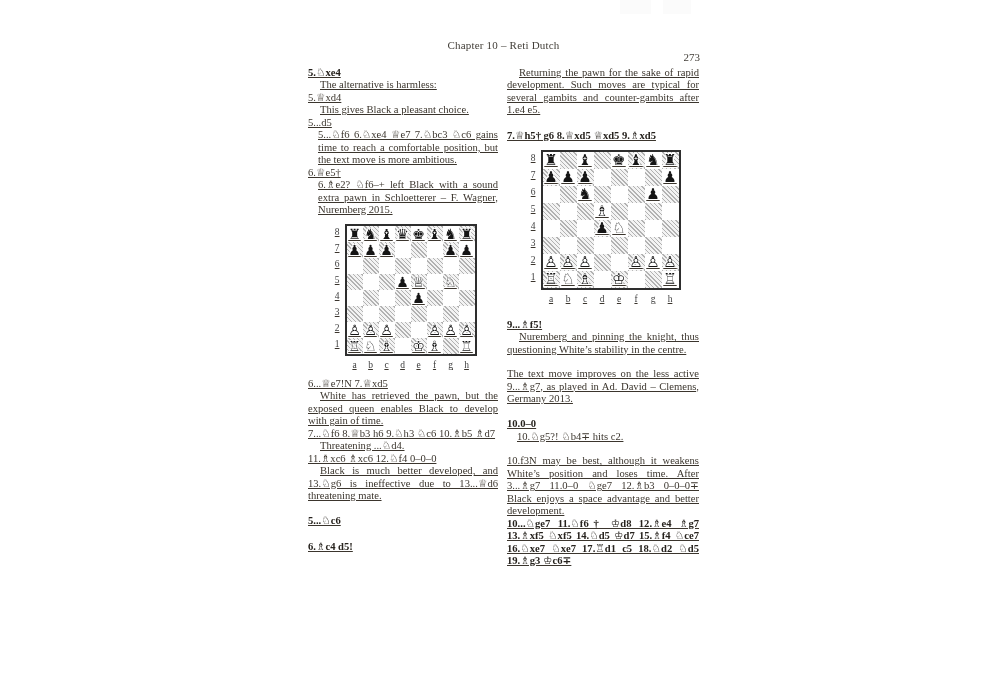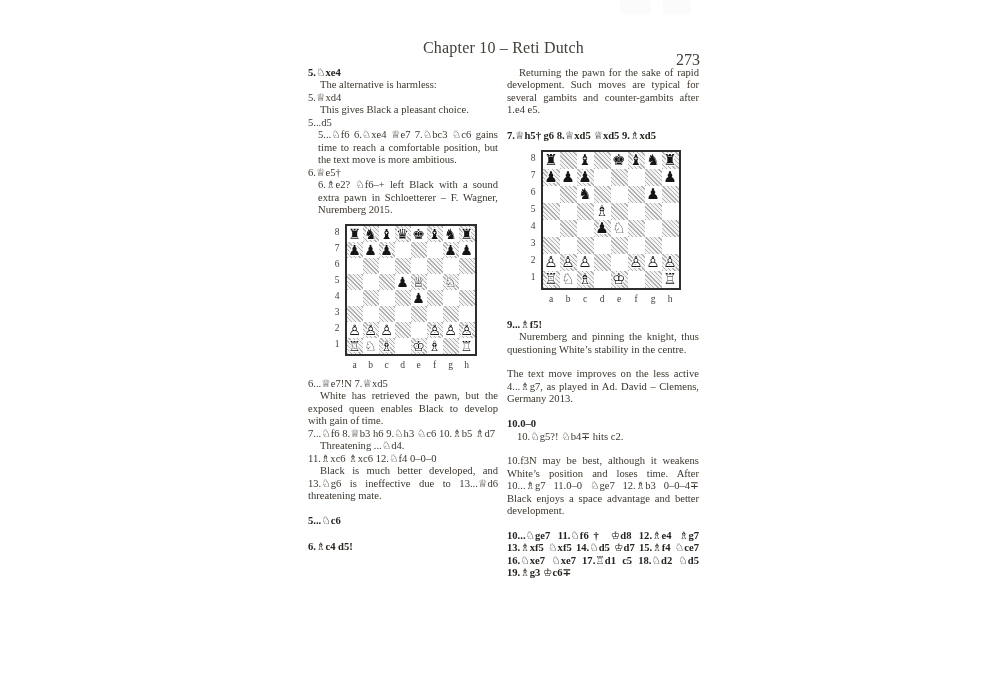--- a/index.html
+++ b/index.html
@@ -2,31 +2,31 @@
 <html><head>
 <meta charset="utf-8">
 <style>
   html,body{margin:0;padding:0;background:#ffffff;}
   body{width:1000px;height:675px;position:relative;overflow:hidden;
        font-family:"Liberation Serif","DejaVu Sans",serif;color:#3b352d;}
 
   .artifact{position:absolute;background:#fbfbfb;}
 
   .header-row{position:absolute;top:39px;left:308px;width:391px;height:16px;
-              font-size:16px;color:#44403a;}
+              font-size:11px;color:#44403a;}
   .chapter-title{position:absolute;left:0;right:0;text-align:center;letter-spacing:.2px;}
   .page-number{position:absolute;right:-1px;top:12px;}
 
-  .col{position:absolute;top:67px;font-size:10.6px;line-height:12.45px;}
+  .col{position:absolute;top:67px;font-size:10.6px;line-height:12.45px;text-decoration:underline;}
   .col-left{left:308px;width:190px;}
   .col-right{left:507px;width:192px;}
 
   p.blk{margin:0;text-align:justify;}
   p.heading{font-weight:bold;color:#26221d;margin-top:13px;}
-  p.boldline{font-weight:bold;color:#26221d;margin-top:12px;}
+  p.boldline{font-weight:bold;color:#26221d;}
   p.para-indent{text-indent:12px;}
   p.para-gap{margin-top:12px;}
   p.subvar{padding-left:10px;}
   .col .blk:first-child{margin-top:0;}
 
   .diagram{margin:8px 0 6px 0;display:flex;flex-direction:column;align-items:center;}
   .diagram.d1{--sq:16px;--pc:14px;}
   .diagram.d2{--sq:17px;--pc:15px;}
   .diag-row{display:flex;align-items:flex-start;}
   .ranks{display:flex;flex-direction:column;margin-right:5px;}
@@ -359,18 +359,18 @@
         <span>c</span>
         <span>d</span>
         <span>e</span>
         <span>f</span>
         <span>g</span>
         <span>h</span>
       </div>
     </div>
     <p class="blk heading">9...♗f5!</p>
     <p class="blk para-indent">Nuremberg and pinning the knight, thus questioning White’s stability in the centre.</p>
-    <p class="blk para-gap">The text move improves on the less active 4...♗g7, as played in Ad. David – Clemens, Germany 2013.</p>
+    <p class="blk para-gap">The text move improves on the less active 9...♗g7, as played in Ad. David – Clemens, Germany 2013.</p>
     <p class="blk heading">10.0–0</p>
     <p class="blk subvar">10.♘g5?! ♘b4∓ hits c2.</p>
-    <p class="blk para-gap">10.f3N may be best, although it weakens White’s position and loses time. After 10...♗g7 11.0–0 ♘ge7 12.♗b3 0–0–4∓ Black enjoys a space advantage and better development.</p>
+    <p class="blk para-gap">10.f3N may be best, although it weakens White’s position and loses time. After 3...♗g7 11.0–0 ♘ge7 12.♗b3 0–0–0∓ Black enjoys a space advantage and better development.</p>
     <p class="blk boldline">10...♘ge7 11.♘f6† ♔d8 12.♗e4 ♗g7 13.♗xf5 ♘xf5 14.♘d5 ♔d7 15.♗f4 ♘ce7 16.♘xe7 ♘xe7 17.♖d1 c5 18.♘d2 ♘d5 19.♗g3 ♔c6∓</p>
   </div>
 
 </body></html>

